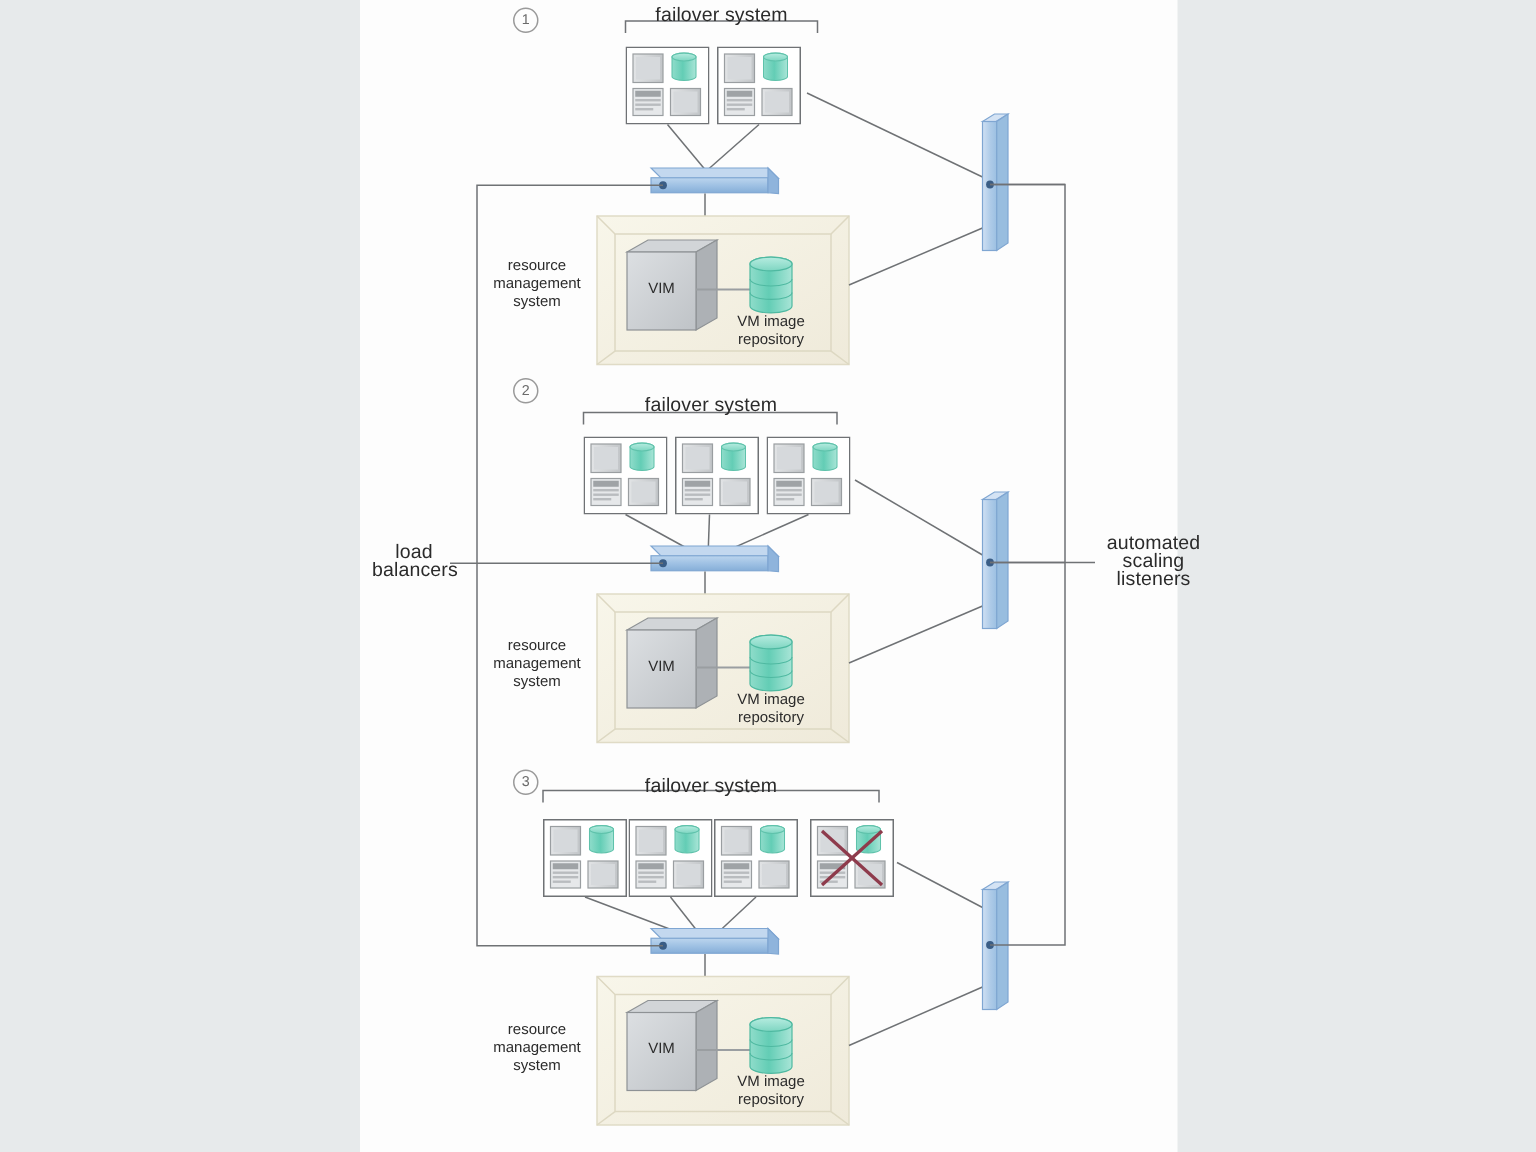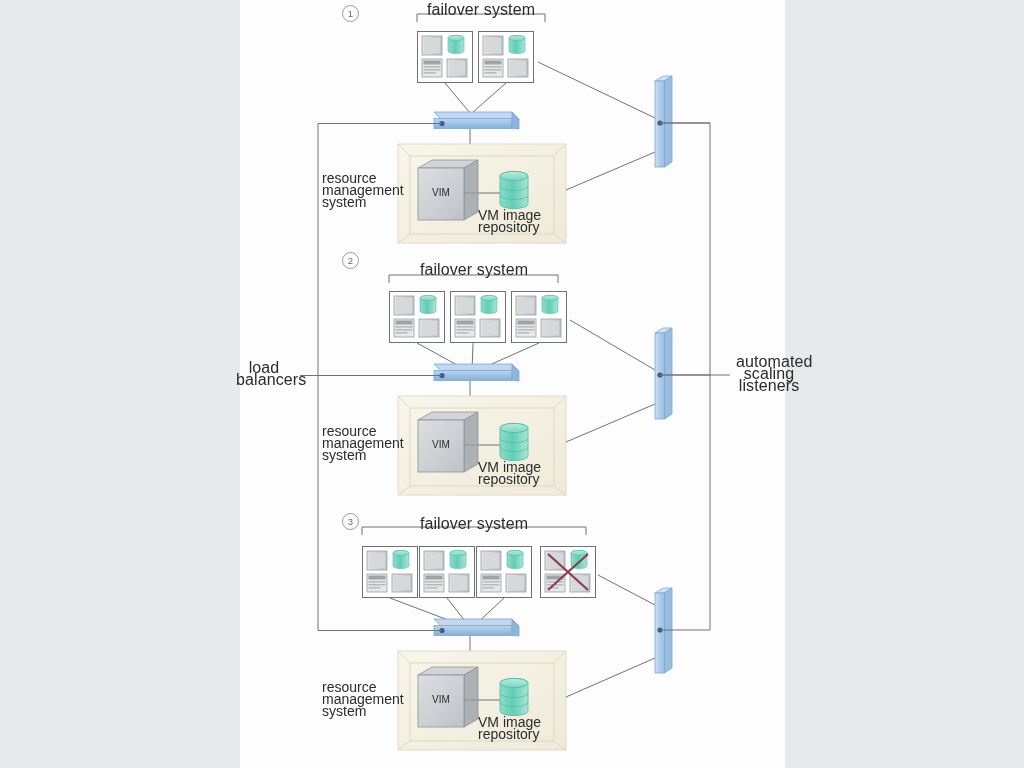--- a/index.html
+++ b/index.html
@@ -28,21 +28,21 @@
   #diagram {
     position: absolute;
     left: 0;
     top: 0;
     width: 1024px;
     height: 768px;
   }
   .lbl {
     position: absolute;
     color: #2b2b2b;
-    font-size: 16px;
+    font-size: 13px;
     line-height: 12px;
     text-align: center;
     white-space: pre-line;
     letter-spacing: 0.1px;
   }
   .lbl-left {
     text-align: center;
   }
   .step-num {
     position: absolute;
@@ -50,24 +50,24 @@
     height: 15px;
     border: 1px solid #9a9a9a;
     border-radius: 50%;
     color: #6b6b6b;
     font-size: 9.5px;
     line-height: 15px;
     text-align: center;
   }
   .node-label {
     position: absolute;
-    font-size: 14px;
+    font-size: 10px;
     line-height: 12px;
     color: #2b2b2b;
-    text-align: left;
+    text-align: center;
     white-space: pre-line;
   }
   .vim-text {
     position: absolute;
     font-size: 10px;
     color: #2b2b2b;
     text-align: center;
   }
 </style>
 </head>
@@ -340,18 +340,18 @@
   <div class="vim-text" style="left:418px; top:439px; width:46px;">VIM</div>
   <div class="vim-text" style="left:418px; top:694px; width:46px;">VIM</div>
 
   <div class="node-label" style="left:478px; top:209px; width:72px;">VM image
 repository</div>
   <div class="node-label" style="left:478px; top:461px; width:72px;">VM image
 repository</div>
   <div class="node-label" style="left:478px; top:716px; width:72px;">VM image
 repository</div>
 
-  <div class="lbl lbl-left" style="left:236px; top:362px; width:56px;">load
+  <div class="lbl lbl-left" style="left:248px; top:362px; width:56px;">load
 balancers</div>
   <div class="lbl" style="left:736px; top:356px; width:66px;">automated
 scaling
 listeners</div>
 </div>
 
 </body></html>

